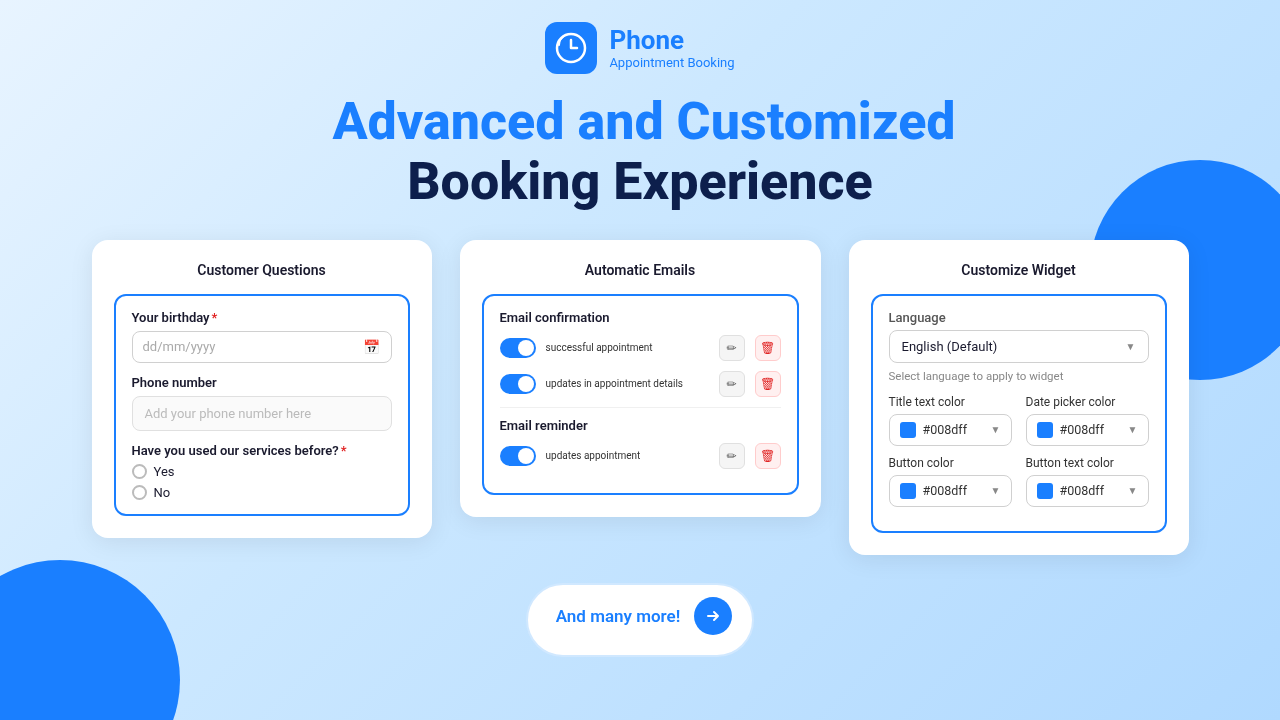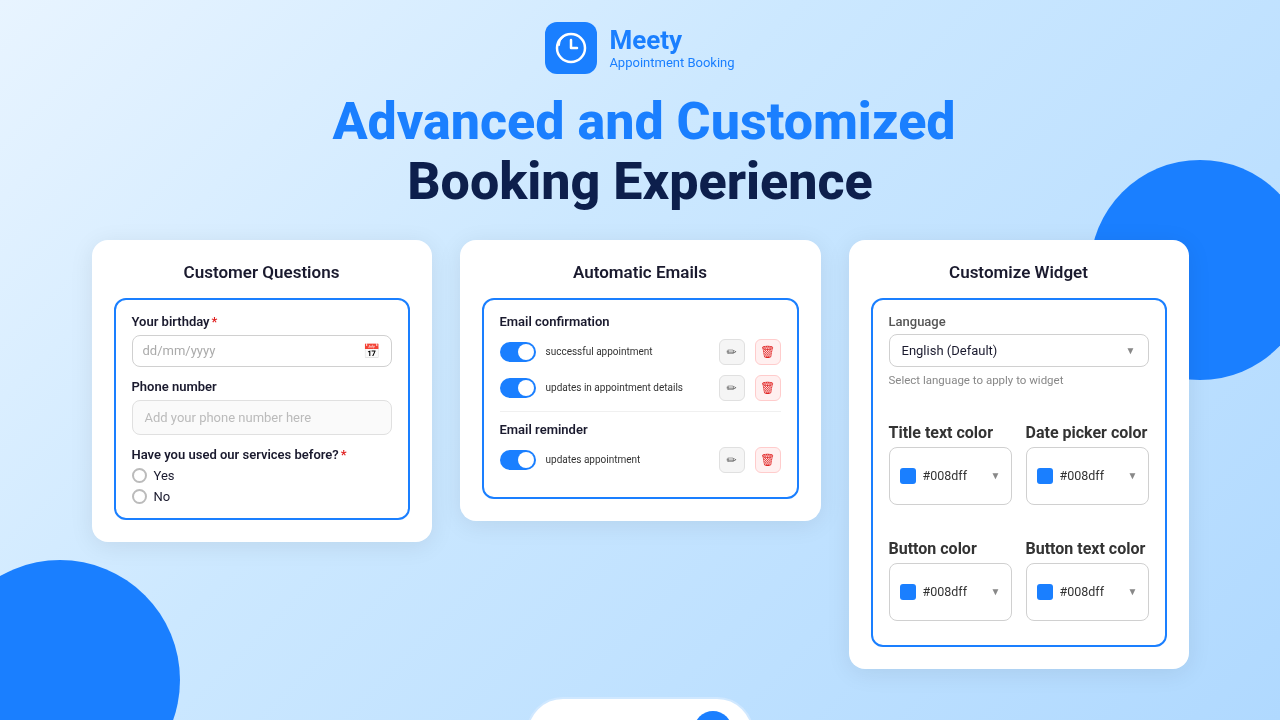--- a/index.html
+++ b/index.html
@@ -110,21 +110,21 @@
 
     
     .card {
       background: #fff;
       border-radius: 16px;
       box-shadow: 0 4px 24px rgba(0,0,0,0.08);
       padding: 22px 22px 22px 22px;
     }
 
     .card-title {
-      font-size: 17px;
+      font-size: 14px;
       font-weight: 600;
       color: #1a1a2e;
       text-align: center;
       margin-bottom: 16px;
     }
 
     
     .card-questions {
       width: 340px;
     }
@@ -285,32 +285,31 @@
     }
     .color-row {
       display: flex;
       gap: 14px;
       margin-bottom: 10px;
     }
     .color-field {
       flex: 1;
     }
     .color-label {
-      font-size: 16px;
-      font-weight: 700;
+      font-size: 12px;
+      font-weight: 400;
       color: #333;
       margin-bottom: 5px;
-      margin-top: 24px;
     }
     .color-select {
       display: flex;
       align-items: center;
       border: 1px solid #d0d0d0;
       border-radius: 8px;
-      padding: 20px 10px;
+      padding: 7px 10px;
       background: #fff;
       cursor: pointer;
     }
     .color-swatch {
       width: 16px;
       height: 16px;
       background: #1a7fff;
       border-radius: 3px;
       margin-right: 7px;
       flex-shrink: 0;
@@ -363,21 +362,21 @@
 
   <div class="header">
     <div class="logo-box">
       <svg viewBox="0 0 32 32" fill="none" xmlns="http://www.w3.org/2000/svg">
         <circle cx="16" cy="16" r="14" stroke="white" stroke-width="2.5"></circle>
         <path d="M16 8 L16 16 L22 16" stroke="white" stroke-width="2.5" stroke-linecap="round" stroke-linejoin="round"></path>
         <path d="M9 4 C6 6 4 9 4 13" stroke="white" stroke-width="2" stroke-linecap="round"></path>
       </svg>
     </div>
     <div class="logo-text-block">
-      <span class="logo-name">Meety</span>
+      <span class="logo-name">Phone</span>
       <span class="logo-sub">Appointment Booking</span>
     </div>
   </div>
 
   <div class="hero-title">
     <div class="hero-line1">Advanced and Customized</div>
     <div class="hero-line2">Booking Experience</div>
   </div>
 
   <div class="cards-row">

